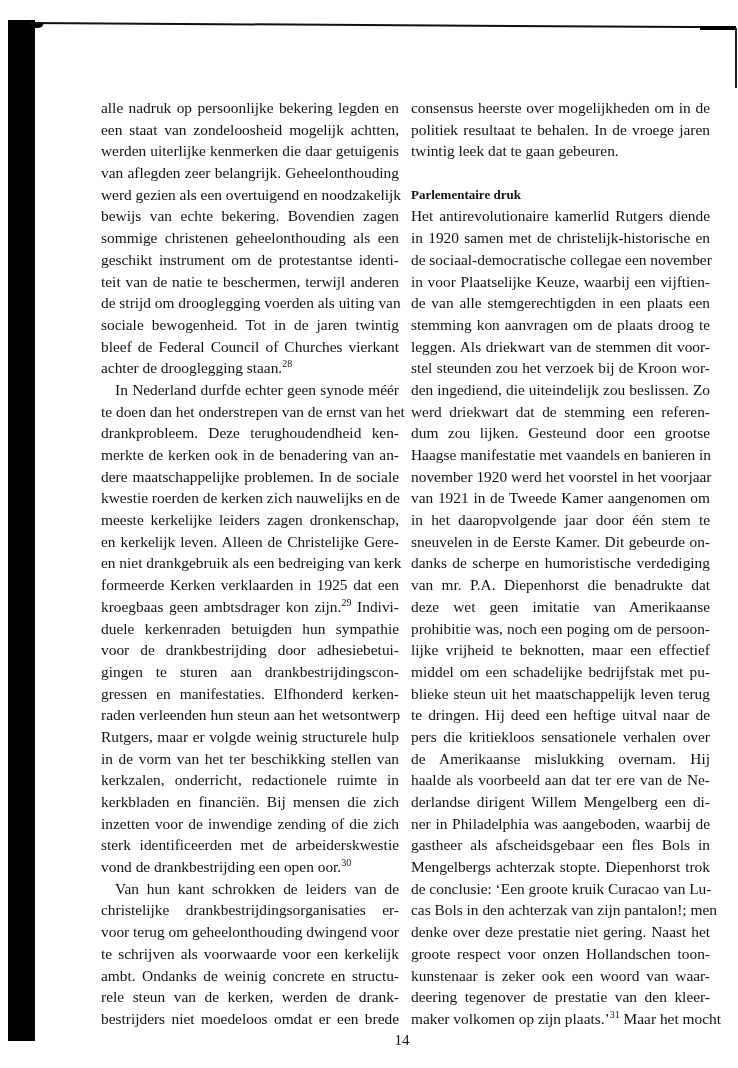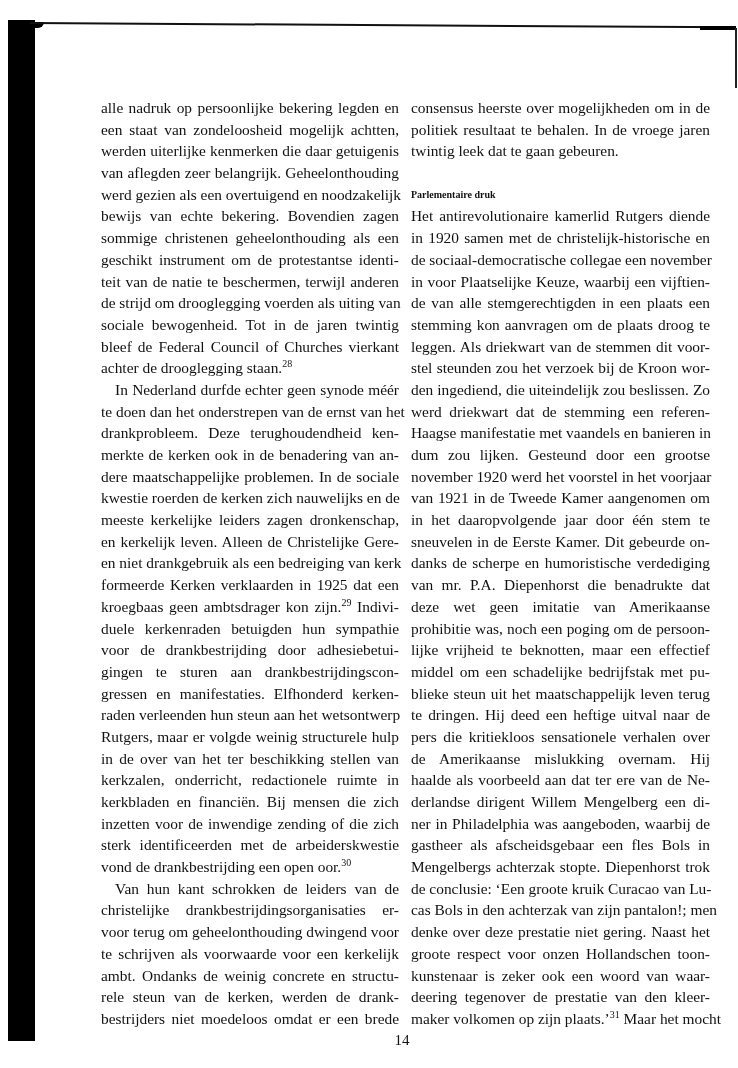--- a/index.html
+++ b/index.html
@@ -78,21 +78,21 @@
     overflow: visible;
   }
   .line.last {
     text-align-last: left;
   }
   .line.indent {
     padding-left: 14px;
   }
   .heading {
     font-weight: bold;
-    font-size: 10px;
+    font-size: 13px;
     display: block;
     height: 21.7px;
     text-align-last: left;
   }
   .spacer {
     display: block;
     height: 21.7px;
   }
   sup {
     font-size: 10px;
@@ -143,21 +143,21 @@
     <span class="line"><span>en kerkelijk leven. Alleen de Christelijke Gere-</span></span>
     <span class="line"><span>en niet drankgebruik als een bedreiging van kerk</span></span>
     <span class="line"><span>formeerde Kerken verklaarden in 1925 dat een</span></span>
     <span class="line"><span>kroegbaas geen ambtsdrager kon zijn.</span><sup>29</sup><span> Indivi-</span></span>
     <span class="line"><span>duele kerkenraden betuigden hun sympathie</span></span>
     <span class="line"><span>voor de drankbestrijding door adhesiebetui-</span></span>
     <span class="line"><span>gingen te sturen aan drankbestrijdingscon-</span></span>
     <span class="line"><span>gressen en manifestaties. Elfhonderd kerken-</span></span>
     <span class="line"><span>raden verleenden hun steun aan het wetsontwerp</span></span>
     <span class="line"><span>Rutgers, maar er volgde weinig structurele hulp</span></span>
-    <span class="line"><span>in de over van het ter beschikking stellen van</span></span>
+    <span class="line"><span>in de vorm van het ter beschikking stellen van</span></span>
     <span class="line"><span>kerkzalen, onderricht, redactionele ruimte in</span></span>
     <span class="line"><span>kerkbladen en financiën. Bij mensen die zich</span></span>
     <span class="line"><span>inzetten voor de inwendige zending of die zich</span></span>
     <span class="line"><span>sterk identificeerden met de arbeiderskwestie</span></span>
     <span class="line last"><span>vond de drankbestrijding een open oor.</span><sup>30</sup></span>
     <span class="line indent"><span>Van hun kant schrokken de leiders van de</span></span>
     <span class="line"><span>christelijke drankbestrijdingsorganisaties er-</span></span>
     <span class="line"><span>voor terug om geheelonthouding dwingend voor</span></span>
     <span class="line"><span>te schrijven als voorwaarde voor een kerkelijk</span></span>
     <span class="line"><span>ambt. Ondanks de weinig concrete en structu-</span></span>
@@ -174,22 +174,22 @@
     <span class="line"><span>Het antirevolutionaire kamerlid Rutgers diende</span></span>
     <span class="line"><span>in 1920 samen met de christelijk-historische en</span></span>
     <span class="line"><span>de sociaal-democratische collegae een november</span></span>
     <span class="line"><span>in voor Plaatselijke Keuze, waarbij een vijftien-</span></span>
     <span class="line"><span>de van alle stemgerechtigden in een plaats een</span></span>
     <span class="line"><span>stemming kon aanvragen om de plaats droog te</span></span>
     <span class="line"><span>leggen. Als driekwart van de stemmen dit voor-</span></span>
     <span class="line"><span>stel steunden zou het verzoek bij de Kroon wor-</span></span>
     <span class="line"><span>den ingediend, die uiteindelijk zou beslissen. Zo</span></span>
     <span class="line"><span>werd driekwart dat de stemming een referen-</span></span>
+    <span class="line"><span>dum zou lijken. Gesteund door een grootse</span></span>
     <span class="line"><span>Haagse manifestatie met vaandels en banieren in</span></span>
-    <span class="line"><span>dum zou lijken. Gesteund door een grootse</span></span>
     <span class="line"><span>november 1920 werd het voorstel in het voorjaar</span></span>
     <span class="line"><span>van 1921 in de Tweede Kamer aangenomen om</span></span>
     <span class="line"><span>in het daaropvolgende jaar door één stem te</span></span>
     <span class="line"><span>sneuvelen in de Eerste Kamer. Dit gebeurde on-</span></span>
     <span class="line"><span>danks de scherpe en humoristische verdediging</span></span>
     <span class="line"><span>van mr. P.A. Diepenhorst die benadrukte dat</span></span>
     <span class="line"><span>deze wet geen imitatie van Amerikaanse</span></span>
     <span class="line"><span>prohibitie was, noch een poging om de persoon-</span></span>
     <span class="line"><span>lijke vrijheid te beknotten, maar een effectief</span></span>
     <span class="line"><span>middel om een schadelijke bedrijfstak met pu-</span></span>

